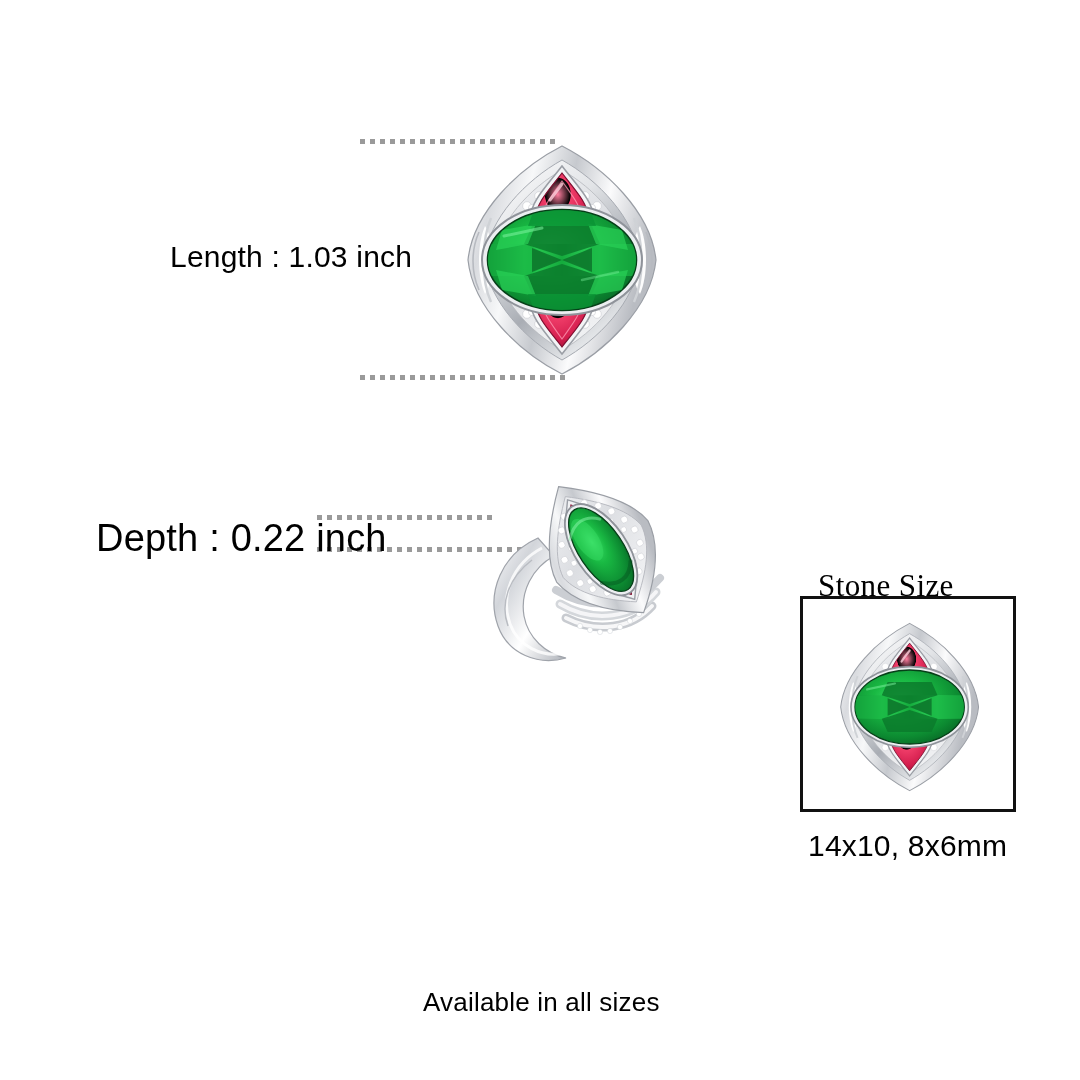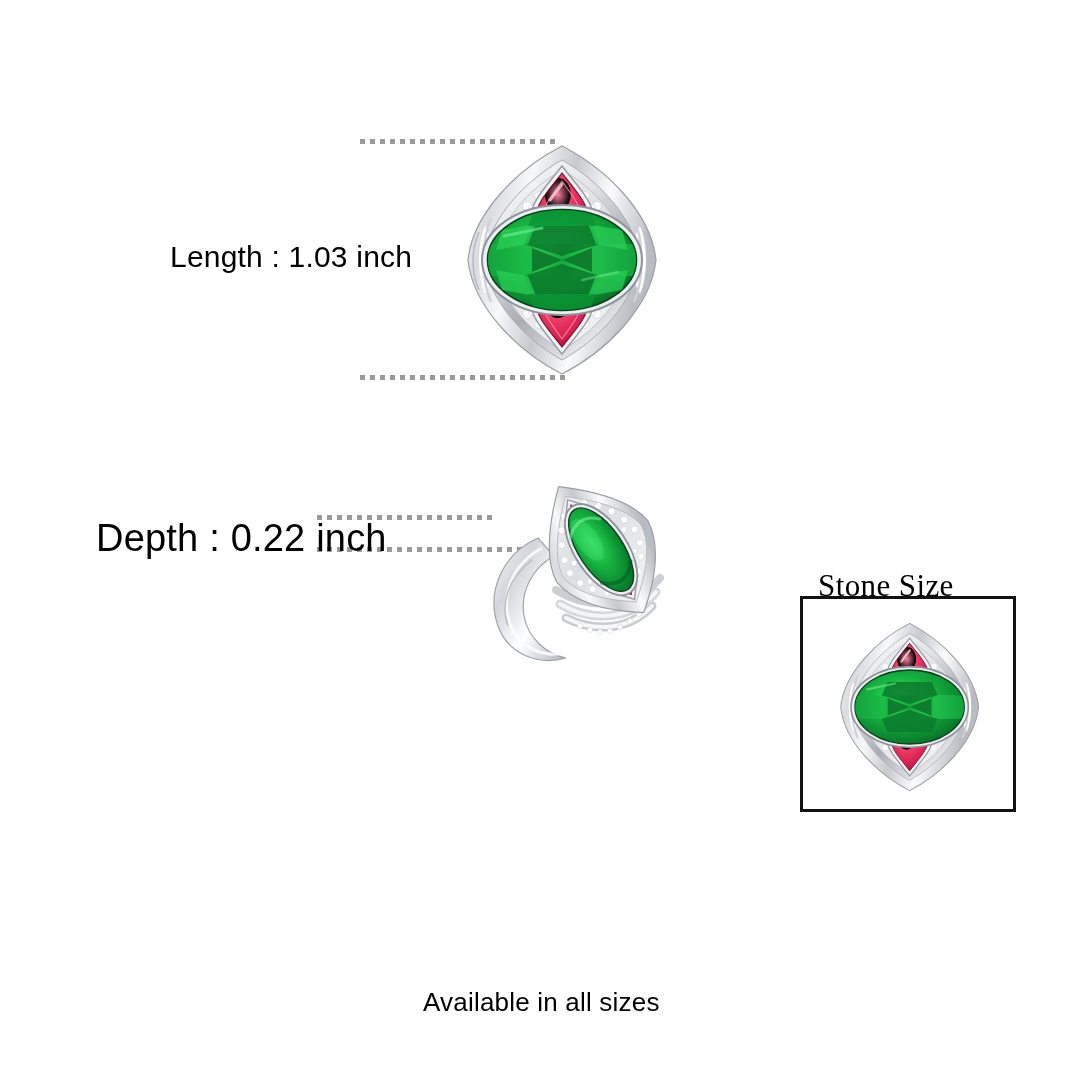--- a/index.html
+++ b/index.html
@@ -78,20 +78,21 @@
   <div class="leader" id="leader-length-bottom"></div>
   <div class="leader" id="leader-depth-top"></div>
   <div class="leader" id="leader-depth-bottom"></div>
 
   <div class="label" id="length-label">Length : 1.03 inch</div>
 
   <div class="label" id="depth-label">Depth : 0.22 inch</div>
 
   <div class="label" id="stone-heading">Stone Size</div>
 
+  <div class="label" id="stone-caption">14x10, 8x6mm</div>
 
   <div class="label" id="footer-note">Available in all sizes</div>
 
   <svg width="0" height="0" style="position:absolute" aria-hidden="true">
     <defs>
 
       <linearGradient id="silverMain" x1="0" y1="0" x2="1" y2="0.3">
         <stop offset="0" stop-color="#ffffff"></stop>
         <stop offset="0.18" stop-color="#d9dbdf"></stop>
         <stop offset="0.35" stop-color="#f7f8f9"></stop>

